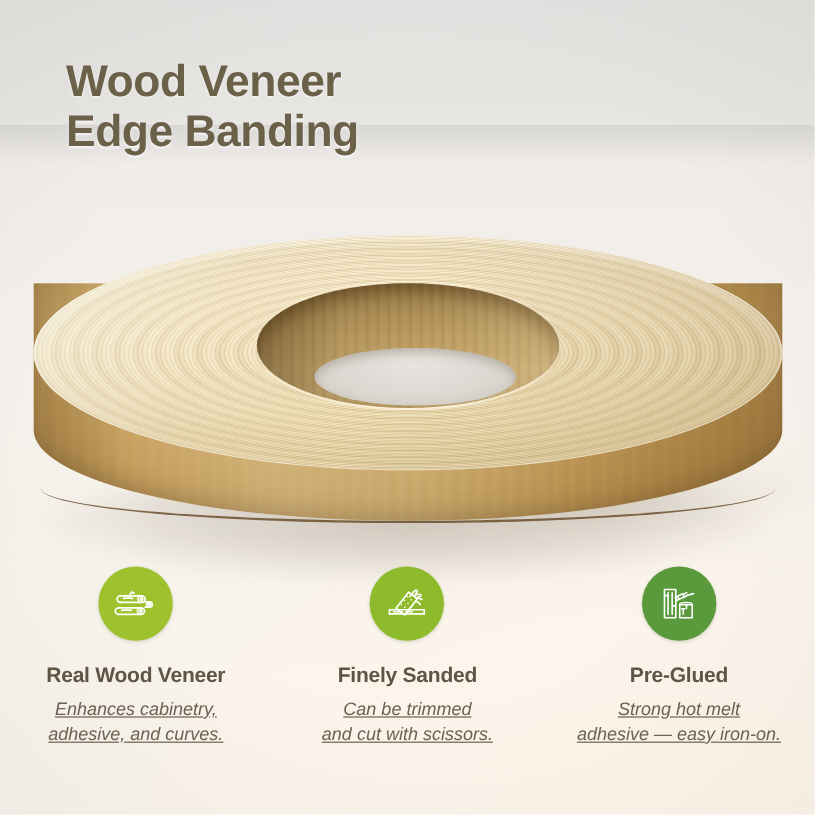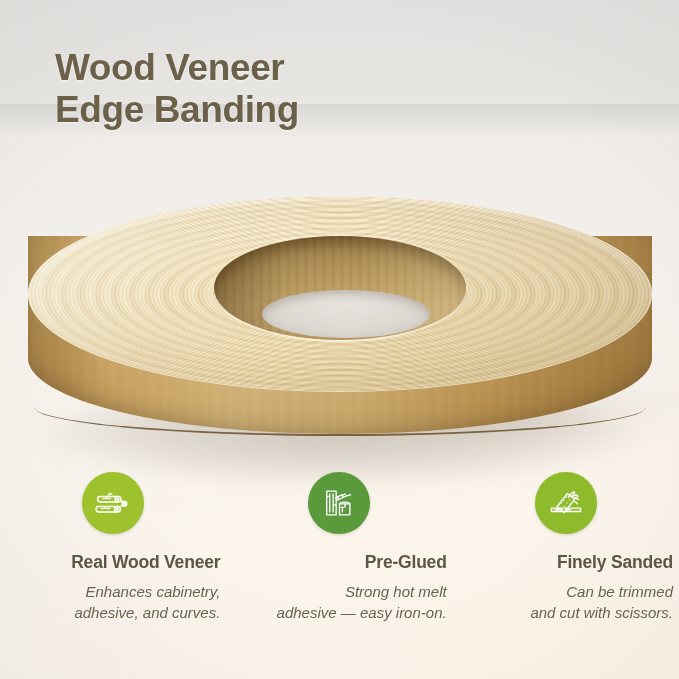--- a/index.html
+++ b/index.html
@@ -208,21 +208,21 @@
 
   
   #features {
     position: absolute;
     left: 0; top: 472px;
     width: 679px;
     display: flex;
   }
   .feature {
     flex: 1 1 0;
-    text-align: right;
+    text-align: center;
     padding: 0 6px;
   }
   .badge {
     width: 62px; height: 62px;
     margin: 0 auto 18px auto;
     border-radius: 50%;
     display: flex;
     align-items: center;
     justify-content: center;
     box-shadow: 0 1px 3px rgba(120,130,90,0.30);
@@ -235,21 +235,21 @@
     letter-spacing: -0.2px;
     margin-bottom: 9px;
     white-space: nowrap;
   }
   .f-desc {
     font-size: 15px;
     font-style: italic;
     color: #6a6252;
     line-height: 1.38;
   }
-  .f-desc span { display: block; white-space: nowrap; }
+  .f-desc span { display: block; white-space: nowrap; text-decoration: underline; }
 </style>
 </head>
 <body>
 
 <div id="stage">
 
   <div id="horizon"></div>
 
   <div id="headline">
     <span class="l1">Wood Veneer</span>
@@ -308,52 +308,20 @@
             <path d="M6.5 23.6c2.6-.5 5.4-.5 8 0"></path>
 
             <path d="M13 11.5l1.6-3.2 2.2 1"></path>
           </svg>
         </span>
       </div>
       <div class="f-title">Real Wood Veneer</div>
       <div class="f-desc">
         <span>Enhances cabinetry,</span>
         <span>adhesive, and curves.</span>
-      </div>
-    </div>
-
-    <div class="feature">
-      <div class="badge" style="background:#5a9a3c">
-        <span>
-          <svg width="34" height="34" viewBox="0 0 36 36" fill="none" stroke="#ffffff" stroke-width="1.4" stroke-linecap="round" stroke-linejoin="round">
-
-            <path d="M5 5.5h10v25H5z"></path>
-            <path d="M8.2 8.5v19"></path>
-            <path d="M11.8 8.5v19"></path>
-            <path d="M5 11h3.2"></path>
-            <path d="M11.8 20h3.2"></path>
-
-            <path d="M16.5 11.5l4.6-2.2 1.3 2.8-4.6 2.2z"></path>
-            <path d="M22.4 12.1l3.1-1.5"></path>
-            <path d="M21.4 9.9l3.3-1.6"></path>
-            <path d="M25.5 10.6l5 -1.4"></path>
-            <path d="M16.5 11.5l-2 1 1.3 2.8 2-1"></path>
-
-            <path d="M18.5 19h11v11.5h-11z"></path>
-            <path d="M18.5 19c0-1.1 2.5-2 5.5-2s5.5.9 5.5 2"></path>
-            <path d="M21.6 22.6v4.8"></path>
-            <path d="M20.2 22.6h2.8"></path>
-            <path d="M24.4 19.4c0 2 0 3 0 3"></path>
-          </svg>
-        </span>
-      </div>
-      <div class="f-title">Pre-Glued</div>
-      <div class="f-desc">
-        <span>Strong hot melt</span>
-        <span>adhesive — easy iron-on.</span>
       </div>
     </div>
 
     <div class="feature">
       <div class="badge" style="background:#8ebb2c">
         <span>
           <svg width="36" height="36" viewBox="0 0 36 36" fill="none" stroke="#ffffff" stroke-width="1.4" stroke-linecap="round" stroke-linejoin="round">
 
             <path d="M3.5 26.5h29"></path>
             <path d="M3.5 26.5v-3.4h29v3.4"></path>
@@ -378,14 +346,46 @@
           </svg>
         </span>
       </div>
       <div class="f-title">Finely Sanded</div>
       <div class="f-desc">
         <span>Can be trimmed</span>
         <span>and cut with scissors.</span>
       </div>
     </div>
 
+    <div class="feature">
+      <div class="badge" style="background:#5a9a3c">
+        <span>
+          <svg width="34" height="34" viewBox="0 0 36 36" fill="none" stroke="#ffffff" stroke-width="1.4" stroke-linecap="round" stroke-linejoin="round">
+
+            <path d="M5 5.5h10v25H5z"></path>
+            <path d="M8.2 8.5v19"></path>
+            <path d="M11.8 8.5v19"></path>
+            <path d="M5 11h3.2"></path>
+            <path d="M11.8 20h3.2"></path>
+
+            <path d="M16.5 11.5l4.6-2.2 1.3 2.8-4.6 2.2z"></path>
+            <path d="M22.4 12.1l3.1-1.5"></path>
+            <path d="M21.4 9.9l3.3-1.6"></path>
+            <path d="M25.5 10.6l5 -1.4"></path>
+            <path d="M16.5 11.5l-2 1 1.3 2.8 2-1"></path>
+
+            <path d="M18.5 19h11v11.5h-11z"></path>
+            <path d="M18.5 19c0-1.1 2.5-2 5.5-2s5.5.9 5.5 2"></path>
+            <path d="M21.6 22.6v4.8"></path>
+            <path d="M20.2 22.6h2.8"></path>
+            <path d="M24.4 19.4c0 2 0 3 0 3"></path>
+          </svg>
+        </span>
+      </div>
+      <div class="f-title">Pre-Glued</div>
+      <div class="f-desc">
+        <span>Strong hot melt</span>
+        <span>adhesive — easy iron-on.</span>
+      </div>
+    </div>
+
   </div>
 </div>
 
 </body></html>

